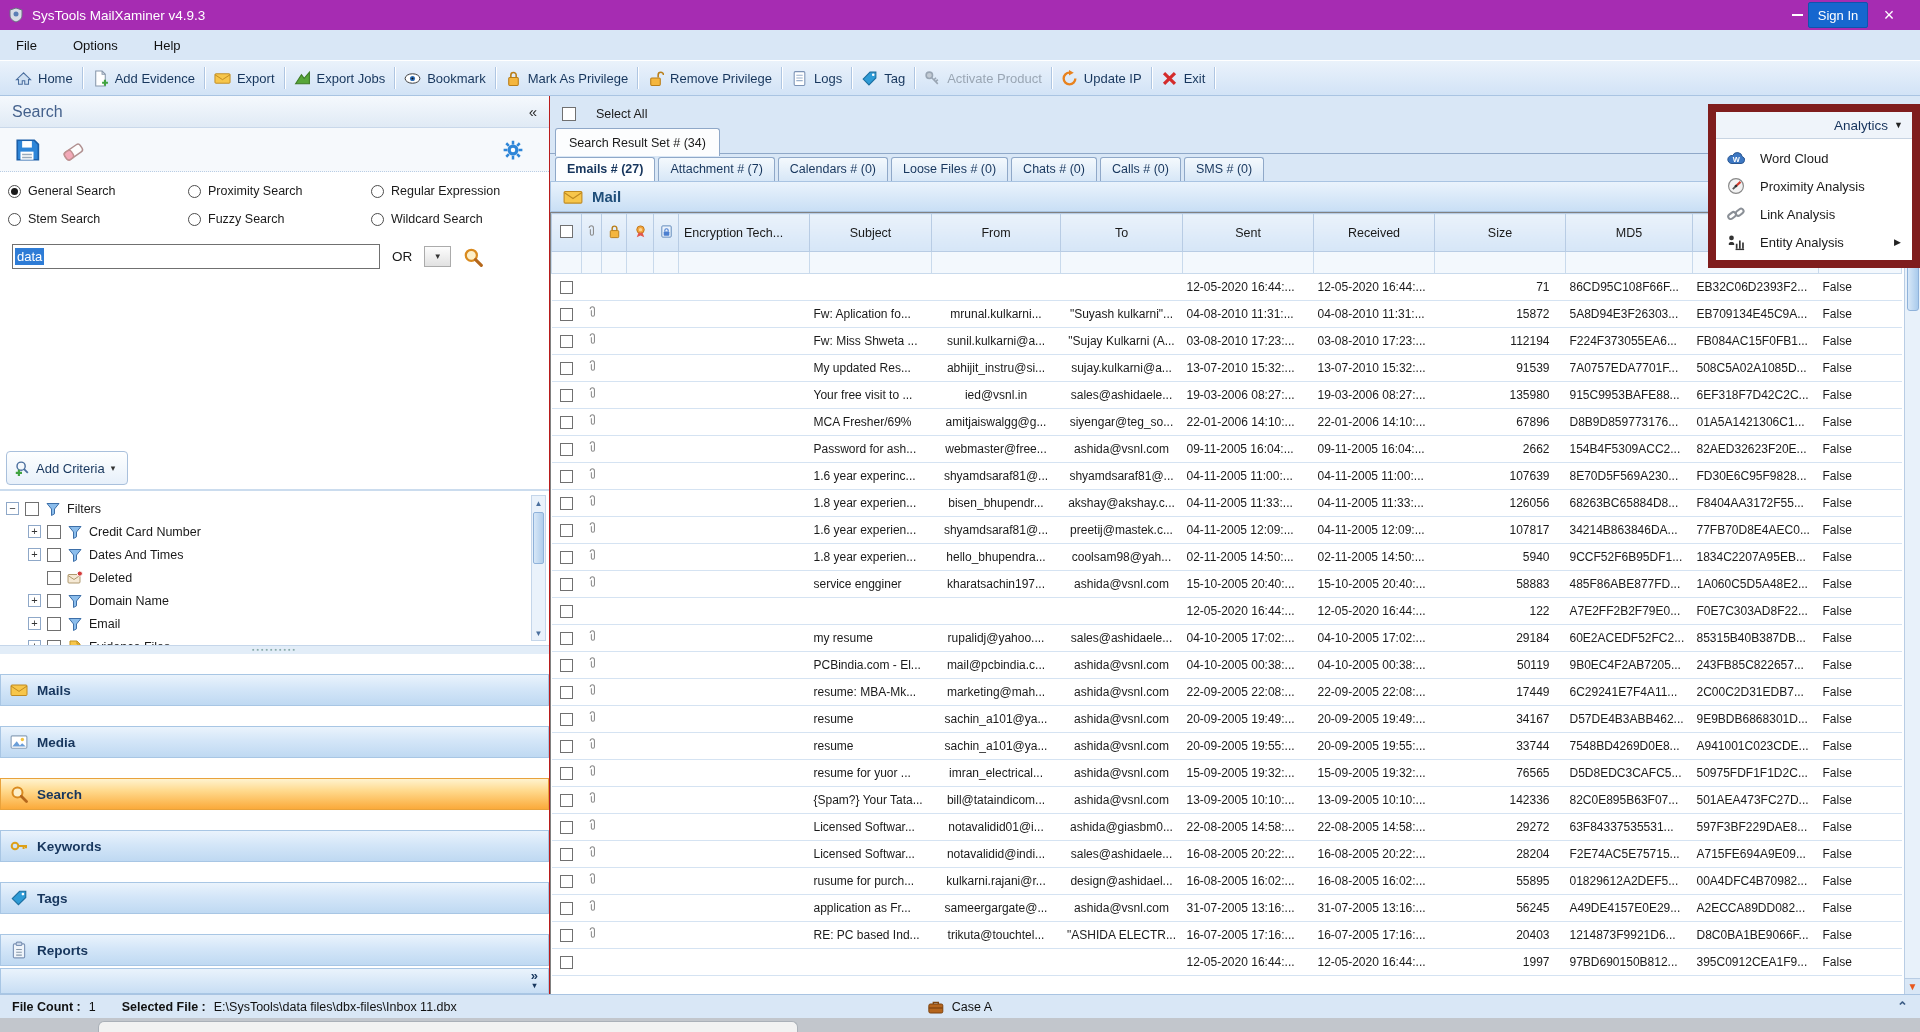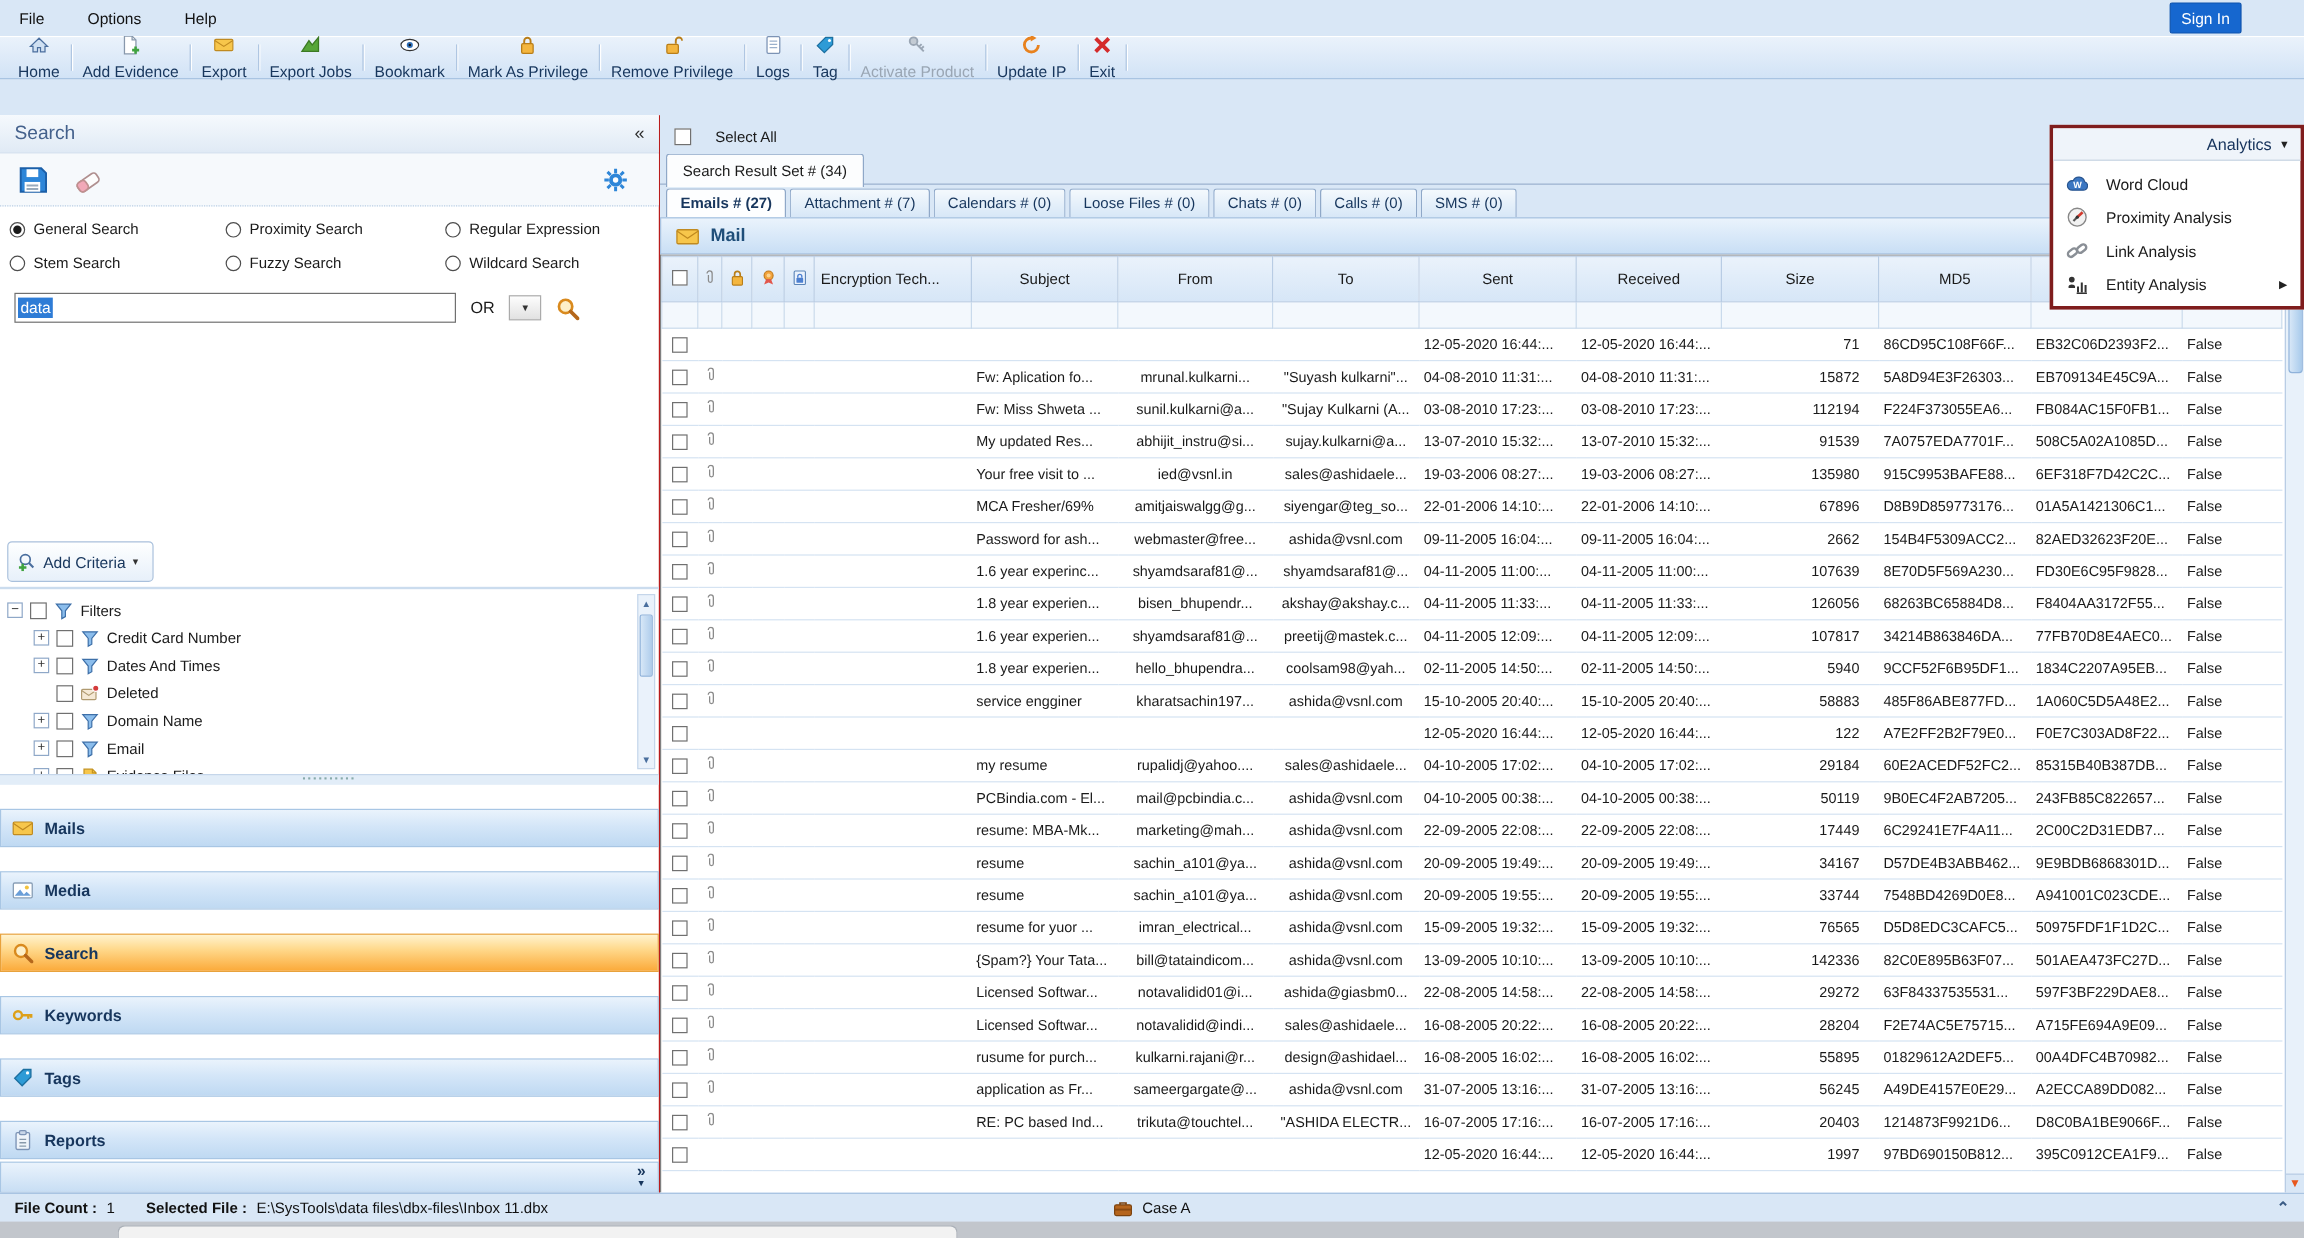--- a/index.html
+++ b/index.html
@@ -22,21 +22,21 @@
   .wb-max::after { content:""; width:10px; height:9px; border:1.5px solid #fff; }
   .wb-close { font-size:18px; }
 
   
   .menubar { height:30px; background:#D9E7F6; display:flex; align-items:center; padding-left:16px; position:relative; }
   .menu-item { font-size:13px; color:#111; margin-right:36px; }
   .signin-btn { position:absolute; right:52px; top:2px; width:60px; height:26px; background:#1667CF; color:#fff; border:1px solid #0F54AE; border-radius:2px; display:flex; align-items:center; justify-content:center; font-size:13px; }
 
   
   .toolbar { height:36px; background:linear-gradient(#EAF2FB,#D2E3F6); border-top:1px solid #ffffff; border-bottom:1px solid #A9C4E2; display:flex; align-items:center; padding:0 6px; }
-  .tb-item { display:flex; align-items:center; gap:6px; padding:0 9px; font-size:13px; color:#17365D; white-space:nowrap;flex-direction:column; }
+  .tb-item { display:flex; align-items:center; gap:6px; padding:0 9px; font-size:13px; color:#17365D; white-space:nowrap; }
   .tb-item.disabled { color:#9AA6B4; }
   .tb-item.disabled svg * { stroke:#9AA6B4 !important; fill:#C3CBD4 !important; }
   .tb-sep { width:1px; height:22px; background:#AFC6E2; box-shadow:1px 0 0 #fff; }
 
   
   .main { position:absolute; top:96px; left:0; right:0; bottom:38px; display:flex; }
   .left-panel { width:550px; flex:none; background:#fff; border-right:1px solid #b91c1c; display:flex; flex-direction:column; }
   .content { flex:1; position:relative; background:#D9E7F6; display:flex; flex-direction:column; overflow:hidden; }
 
   
@@ -98,40 +98,54 @@
   .grid tbody tr.data-row td { border-bottom:1px solid #D5E3F2; background:#fff; }
   .c-sub,.c-md5,.c-hash,.c-flag,.c-enc { text-align:left; }
   .c-from,.c-to { text-align:center; }
   .c-size { text-align:right; padding-right:16px !important; }
   .c-sent,.c-recv { text-align:left; }
   .cell-cb { text-align:center; }
   .cell-cb .cb { width:13px; height:13px; vertical-align:middle; }
   .clip-cell { text-align:center; }
 
   
-  .analytics { position:absolute; top:104px; right:0; width:212px; border:3px solid #7f1d1d; background:#fff; z-index:60; }
+  .analytics { position:absolute; top:104px; right:0; width:212px; border:8px solid #7f1d1d; background:#fff; z-index:60; }
   .analytics-head { height:27px; background:#EFF4FA; display:flex; align-items:center; justify-content:flex-end; gap:6px; padding:0 9px; font-size:13.5px; color:#15325B; border-bottom:1px solid #C8D4E2; }
   .analytics-head .caret { font-size:9px; color:#222; }
   .analytics-menu { padding:5px 0 4px 0; }
   .menu-row { height:28px; display:flex; align-items:center; gap:15px; padding:0 11px; font-size:13px; color:#1a1a1a; }
   .menu-row .sub-arrow { margin-left:auto; font-size:9px; color:#222; }
 
   
   .statusbar { position:absolute; left:0; right:0; bottom:14px; height:24px; background:#D9E7F6; border-top:1px solid #A9C4E2; display:flex; align-items:center; font-size:12.5px; color:#111; padding:0 12px; }
   .statusbar b { margin-right:8px; }
   .status-case { position:absolute; left:50%; transform:translateX(-50%); display:flex; align-items:center; gap:8px; font-size:12.5px; }
   .status-collapse { margin-left:auto; color:#3B5C85; font-size:13px; font-weight:bold; }
   .taskbar-sliver { position:absolute; left:0; right:0; bottom:0; height:14px; background:#C2C6CC; }
   .taskbar-sliver .app-btn { position:absolute; left:98px; width:700px; top:3px; bottom:0; background:#F2F2F2; border-radius:6px 6px 0 0; border:1px solid #AAB0B8; border-bottom:none; }
 </style>
 </head>
 <body>
 
 <div class="app">
 
+  <div class="titlebar">
+    <span class="icon i16">
+        <svg viewBox="0 0 16 16">
+          <path d="M8 1l6 2v5c0 4-3 6-6 7-3-1-6-3-6-7V3z" fill="#D8DDE6" stroke="#6A7382"></path>
+          <circle cx="8" cy="7" r="2.5" fill="#5B7FB5"></circle>
+        </svg>
+      </span>
+    <span>SysTools MailXaminer v4.9.3</span>
+    <div class="win-controls">
+      <span class="win-btn wb-min"></span>
+      <span class="win-btn wb-max"></span>
+      <span class="win-btn wb-close">×</span>
+    </div>
+  </div>
 
   <div class="menubar">
 
       <span class="menu-item">File</span>
 
       <span class="menu-item">Options</span>
 
       <span class="menu-item">Help</span>
     </div>
   <div class="signin-btn">Sign In</div>

